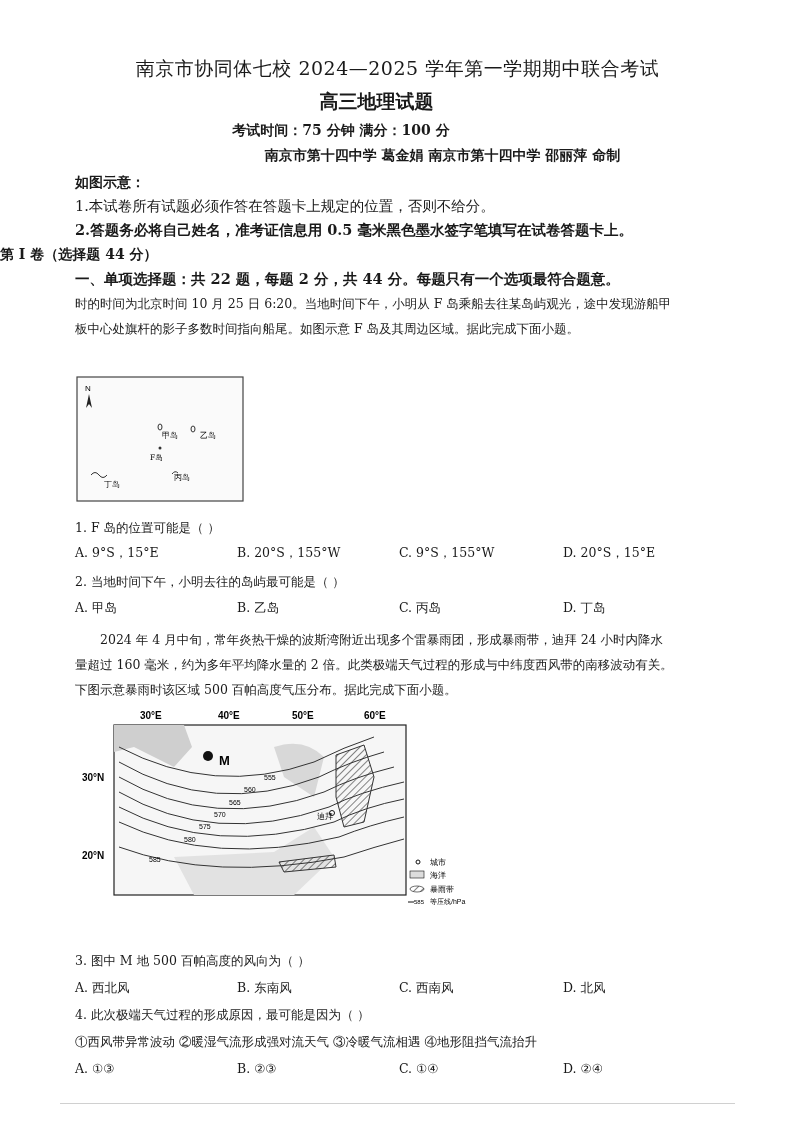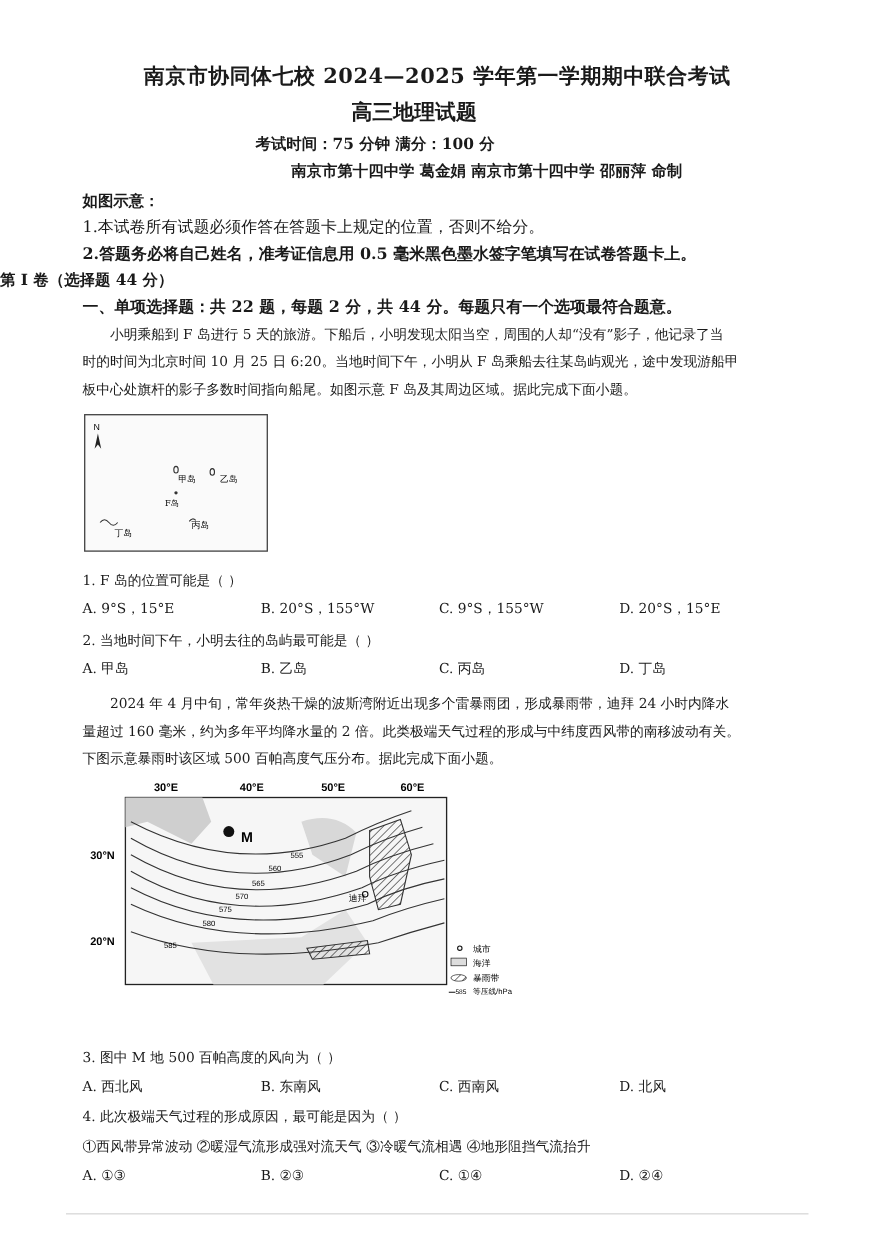--- a/index.html
+++ b/index.html
@@ -2,21 +2,21 @@
 <html><head>
 <meta charset="utf-8">
 <style>
   html, body { margin: 0; padding: 0; background: #ffffff; }
   body {
     width: 795px; height: 1125px; position: relative; overflow: hidden;
     font-family: "DejaVu Serif", "Liberation Serif", serif;
     color: #1a1a1a;
   }
   .abs { position: absolute; }
-  .title1 { top: 56px; left: 0; width: 795px; text-align: center; font-size: 19px; font-weight: bold; letter-spacing: 0.5px; }
+  .title1 { top: 56px; left: 0; width: 795px; text-align: center; font-size: 19px; font-weight: normal; letter-spacing: 0.5px; }
   .title2 { top: 89px; left: 0; width: 753px; text-align: center; font-size: 19px; font-weight: bold; }
   .sub1 { top: 122px; left: 0; width: 682px; text-align: center; font-size: 14px; font-weight: bold; }
   .sub2 { top: 147px; left: 0; width: 795px; text-align: center; font-size: 14px; font-weight: bold; padding-left: 45px; }
   .notice-h { top: 174px; left: 75px; font-size: 14px; font-weight: bold; }
   .notice1 { top: 197px; left: 75px; font-size: 14.5px; font-weight: normal; }
   .notice2 { top: 221px; left: 75px; font-size: 14.5px; font-weight: bold; }
   .sec1 { top: 246px; left: 0; width: 795px; font-size: 14px; font-weight: bold; }
   .sec2 { top: 270px; left: 75px; font-size: 14.5px; font-weight: bold; }
   .para { left: 75px; width: 650px; font-size: 12.5px; line-height: 25px; text-indent: 2em; text-align: justify; }
   .p1 { top: 291px; }
@@ -36,21 +36,20 @@
 <div class="abs sub2">南京市第十四中学  葛金娟   南京市第十四中学  邵丽萍 命制</div>
 
 <div class="abs notice-h">如图示意：</div>
 <div class="abs notice1">1.本试卷所有试题必须作答在答题卡上规定的位置，否则不给分。</div>
 <div class="abs notice2">2.答题务必将自己姓名，准考证信息用 0.5 毫米黑色墨水签字笔填写在试卷答题卡上。</div>
 
 <div class="abs sec1">第 I 卷（选择题 44 分）</div>
 <div class="abs sec2">一、单项选择题：共 22 题，每题 2 分，共 44 分。每题只有一个选项最符合题意。</div>
 
 <div class="abs para p1">
-  <div>小明乘船到 F 岛进行 5 天的旅游。下船后，小明发现太阳当空，周围的人却“没有”影子，他记录了当</div>
   <div style="text-indent:0">时的时间为北京时间 10 月 25 日 6:20。当地时间下午，小明从 F 岛乘船去往某岛屿观光，途中发现游船甲</div>
   <div style="text-indent:0">板中心处旗杆的影子多数时间指向船尾。如图示意 F 岛及其周边区域。据此完成下面小题。</div>
 </div>
 
 <div class="abs map1">
   <svg width="168" height="126" viewBox="0 0 168 126">
     <rect x="1" y="1" width="166" height="124" fill="#fafafa" stroke="#444" stroke-width="1.2"></rect>
     <g>
       <path d="M10 32 L13 18 L16 32 L13 28 Z" fill="#222"></path>
     </g>

